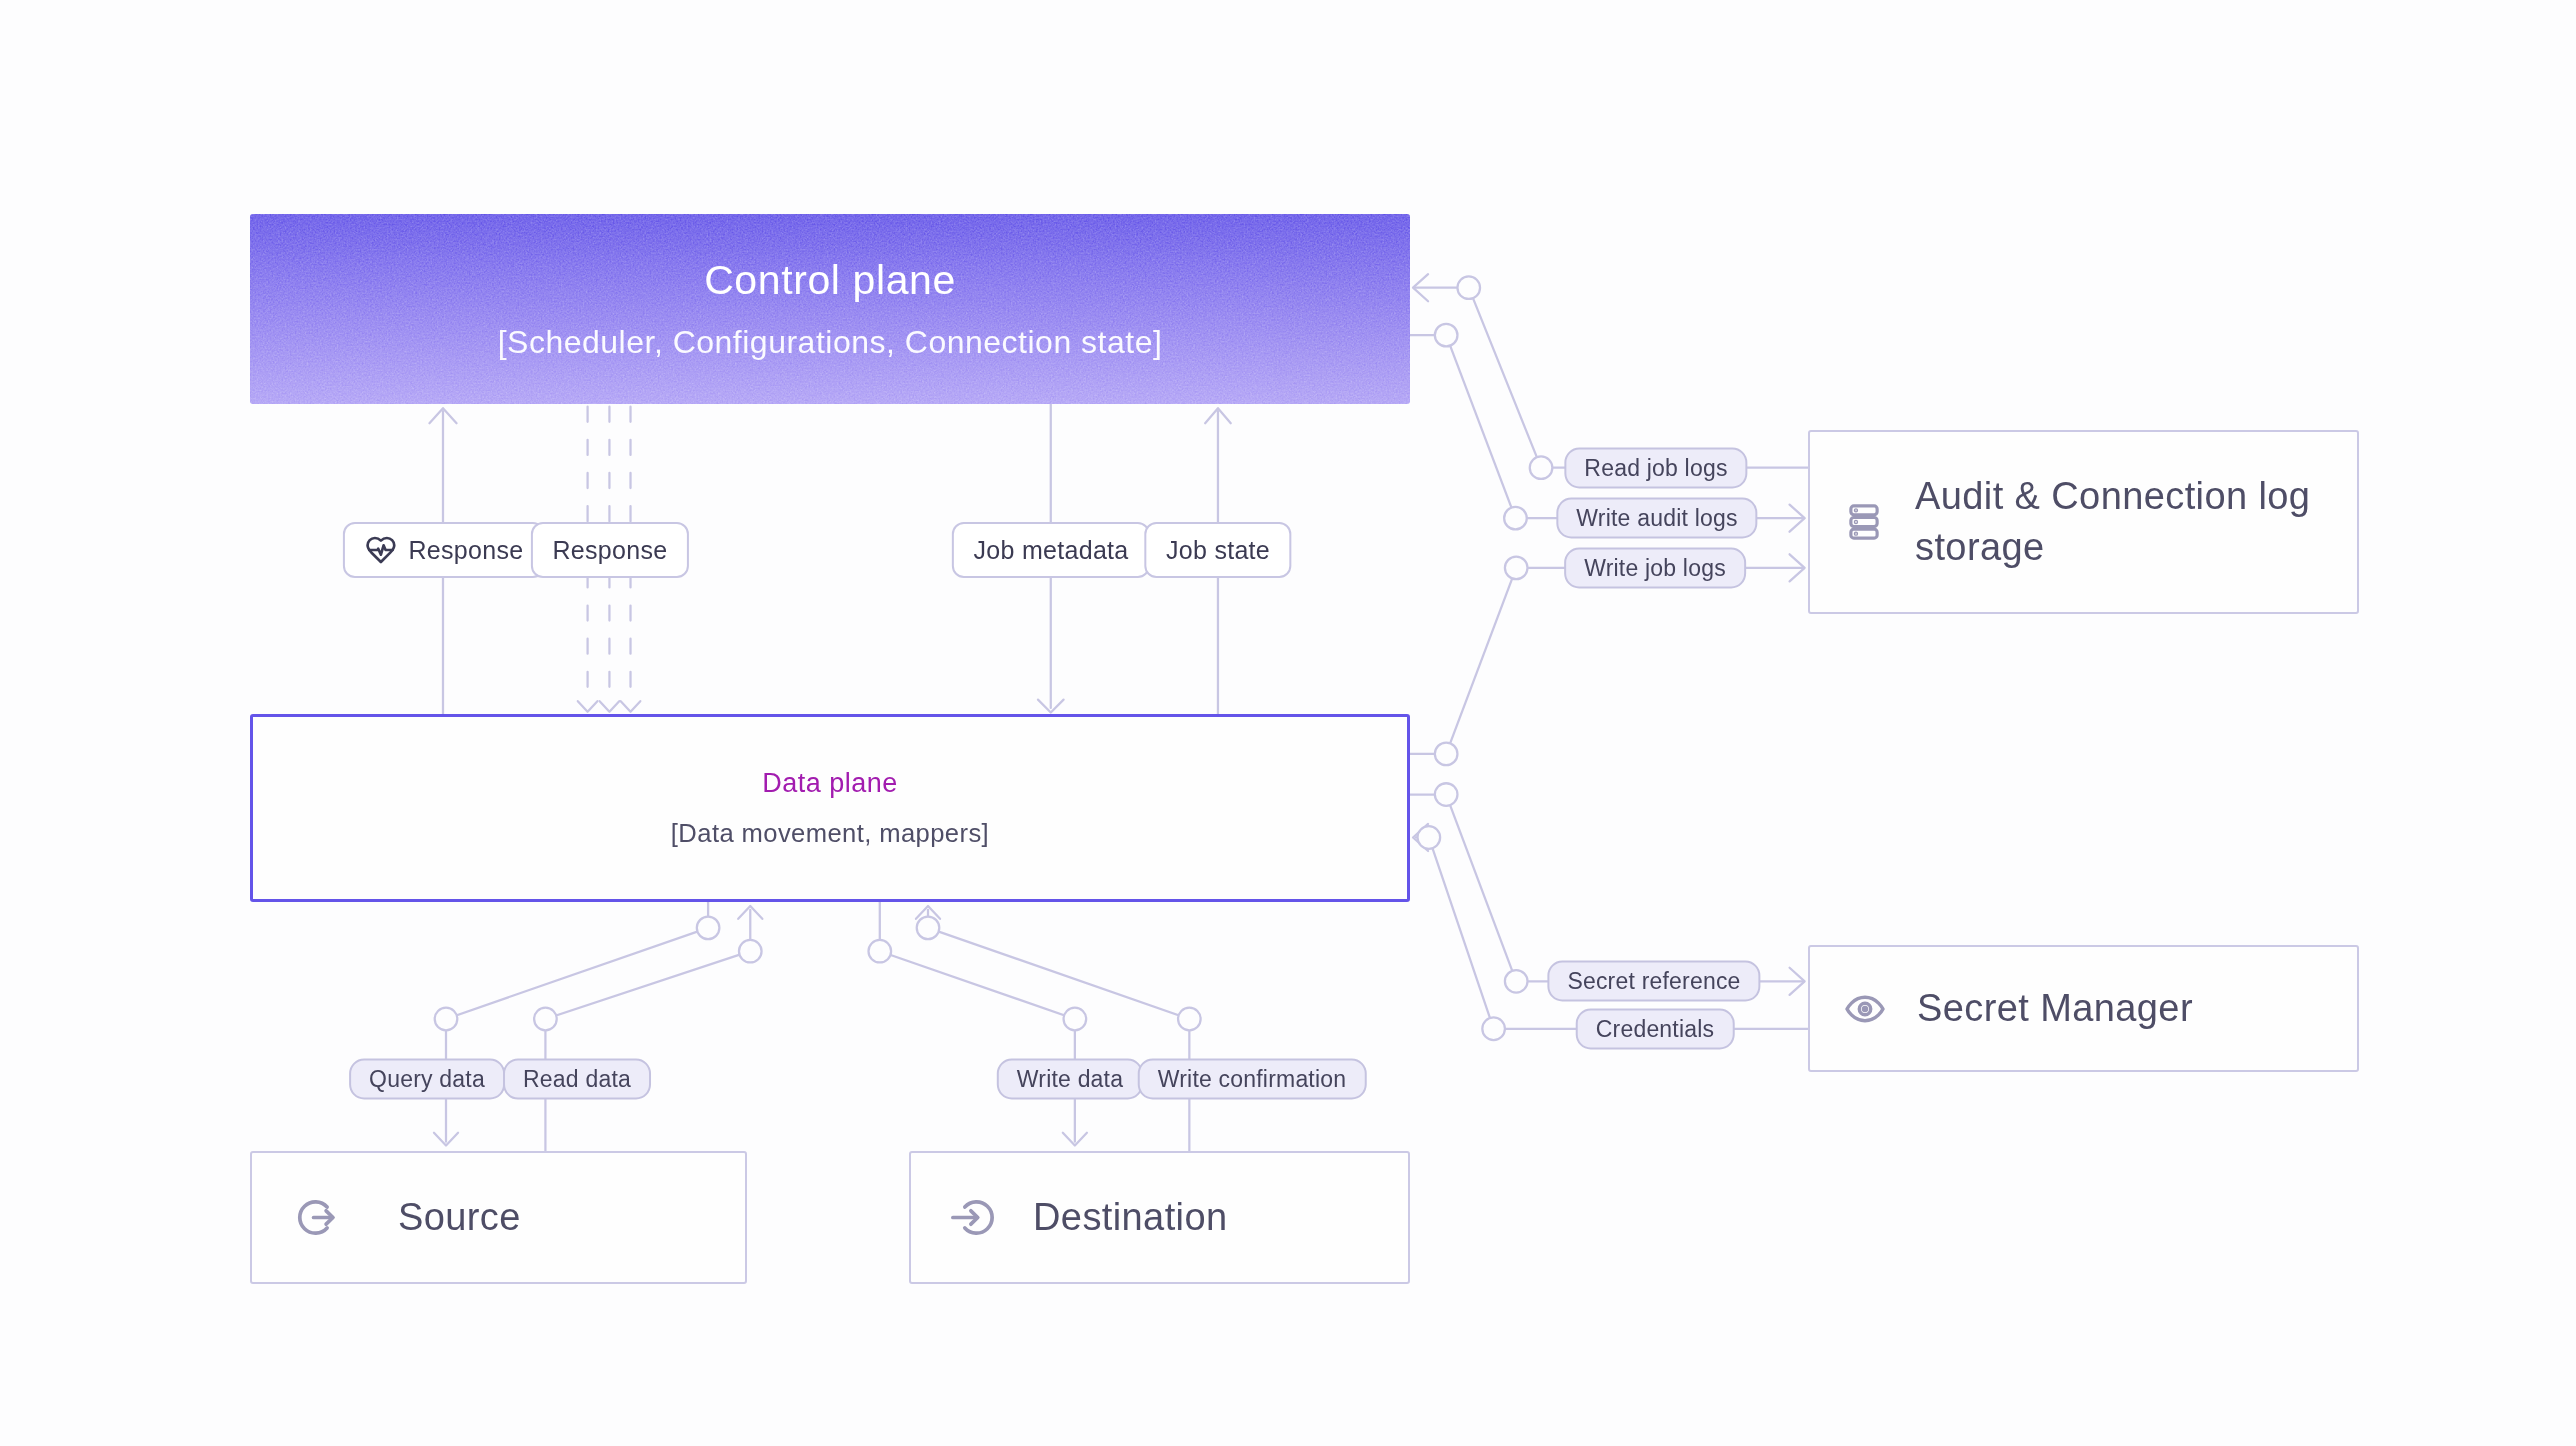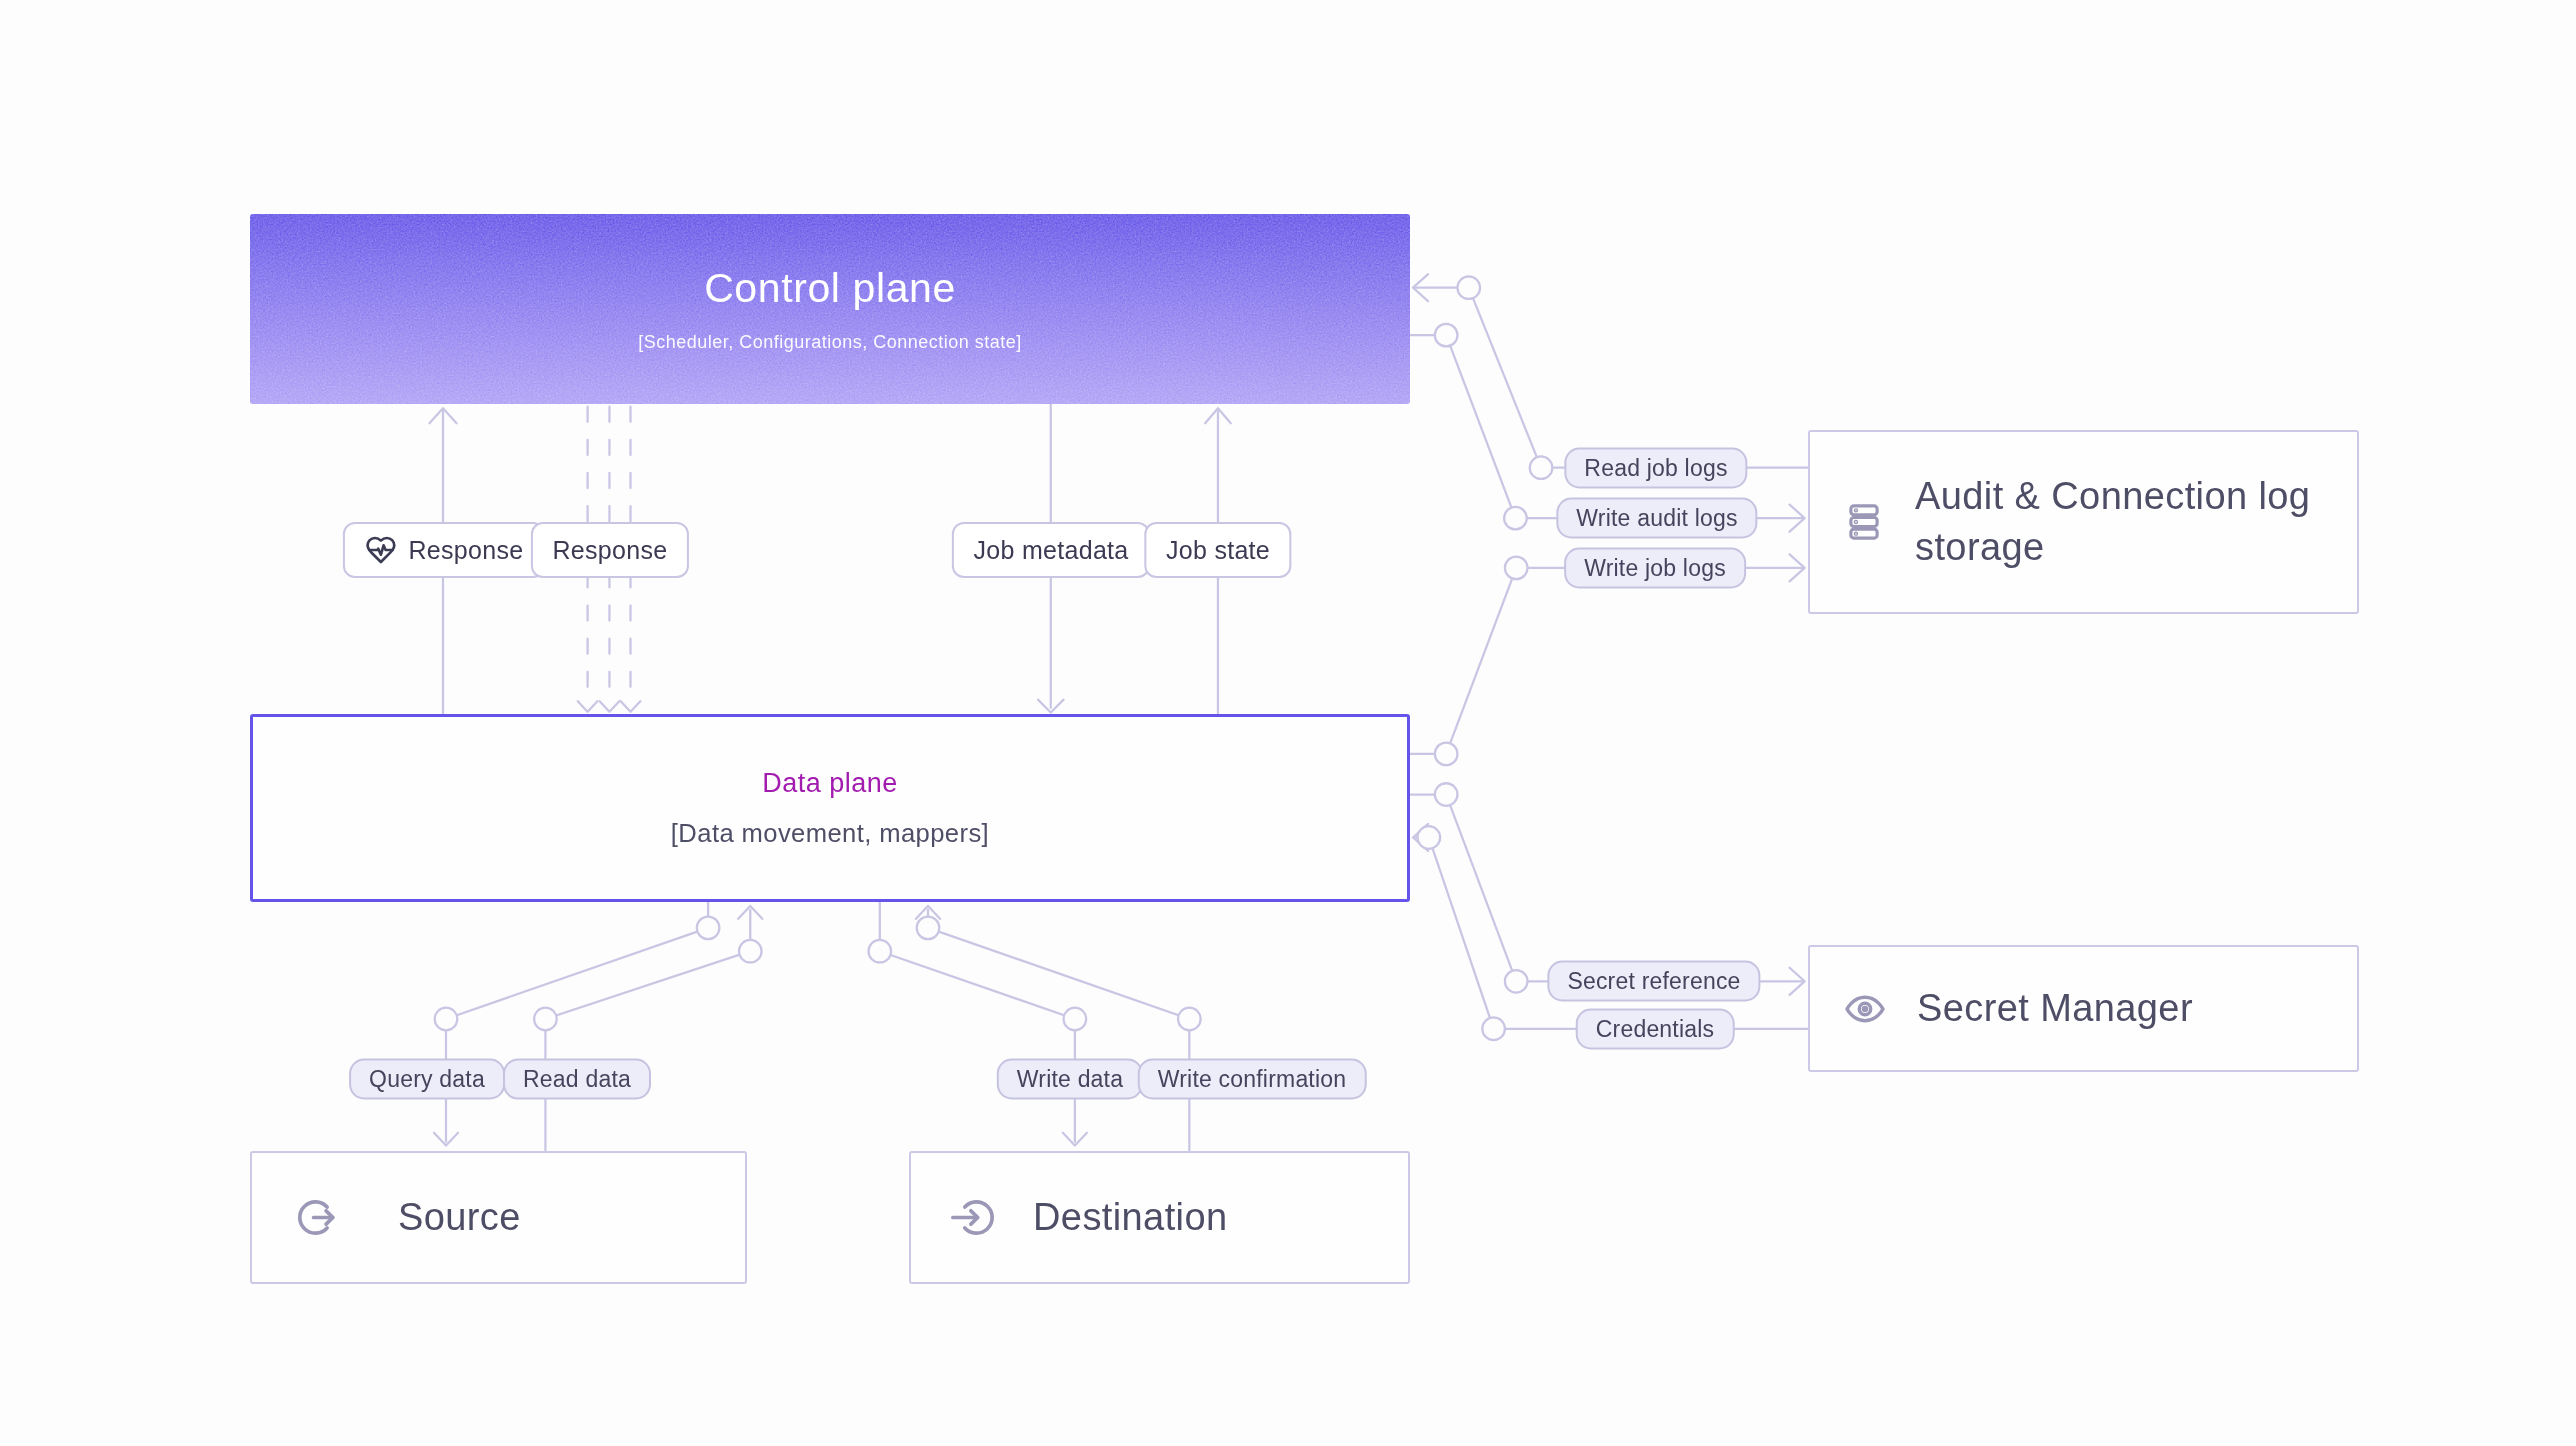--- a/index.html
+++ b/index.html
@@ -17,21 +17,21 @@
   .box.light{background:#FEFEFE;border:2.3px solid #CBC9E5;display:flex;align-items:center;}
   .box-title{color:#4E4D66;font-size:38px;font-weight:500;letter-spacing:0.4px;line-height:1.34;}
   .icon{flex:0 0 auto;display:block;}
 
   
   .control{left:250px;top:214px;width:1160px;height:190px;overflow:hidden;
            background:linear-gradient(180deg,#5F50E8 0%,#8F7FF0 55%,#B2A3F6 100%);
            display:flex;flex-direction:column;align-items:center;justify-content:center;gap:19.6px;}
   .control .grain{position:absolute;inset:0;width:100%;height:100%;pointer-events:none;}
   .control-title{position:relative;color:#FFFFFF;font-size:41px;font-weight:500;letter-spacing:0.6px;}
-  .control-sub{position:relative;color:rgba(255,255,255,0.95);font-size:18px;font-weight:400;letter-spacing:0.5px;}
+  .control-sub{position:relative;color:rgba(255,255,255,0.95);font-size:32px;font-weight:400;letter-spacing:0.5px;}
 
   
   .dataplane{left:250px;top:714px;width:1160px;height:188px;background:#FEFEFE;border:3px solid #6454E9;
              display:flex;flex-direction:column;align-items:center;justify-content:center;gap:19.6px;}
   .data-title{color:#a21caf;font-size:27px;font-weight:500;letter-spacing:0.5px;}
   .data-sub{color:#4F4E67;font-size:25.6px;font-weight:400;letter-spacing:0.4px;}
 
   .source{left:250px;top:1151px;width:497px;height:133px;padding-left:42px;gap:57px;}
   .destination{left:909px;top:1151px;width:501px;height:133px;padding-left:36px;gap:39px;}
   .audit{left:1808px;top:430px;width:551px;height:184px;padding-left:33px;gap:30px;}

